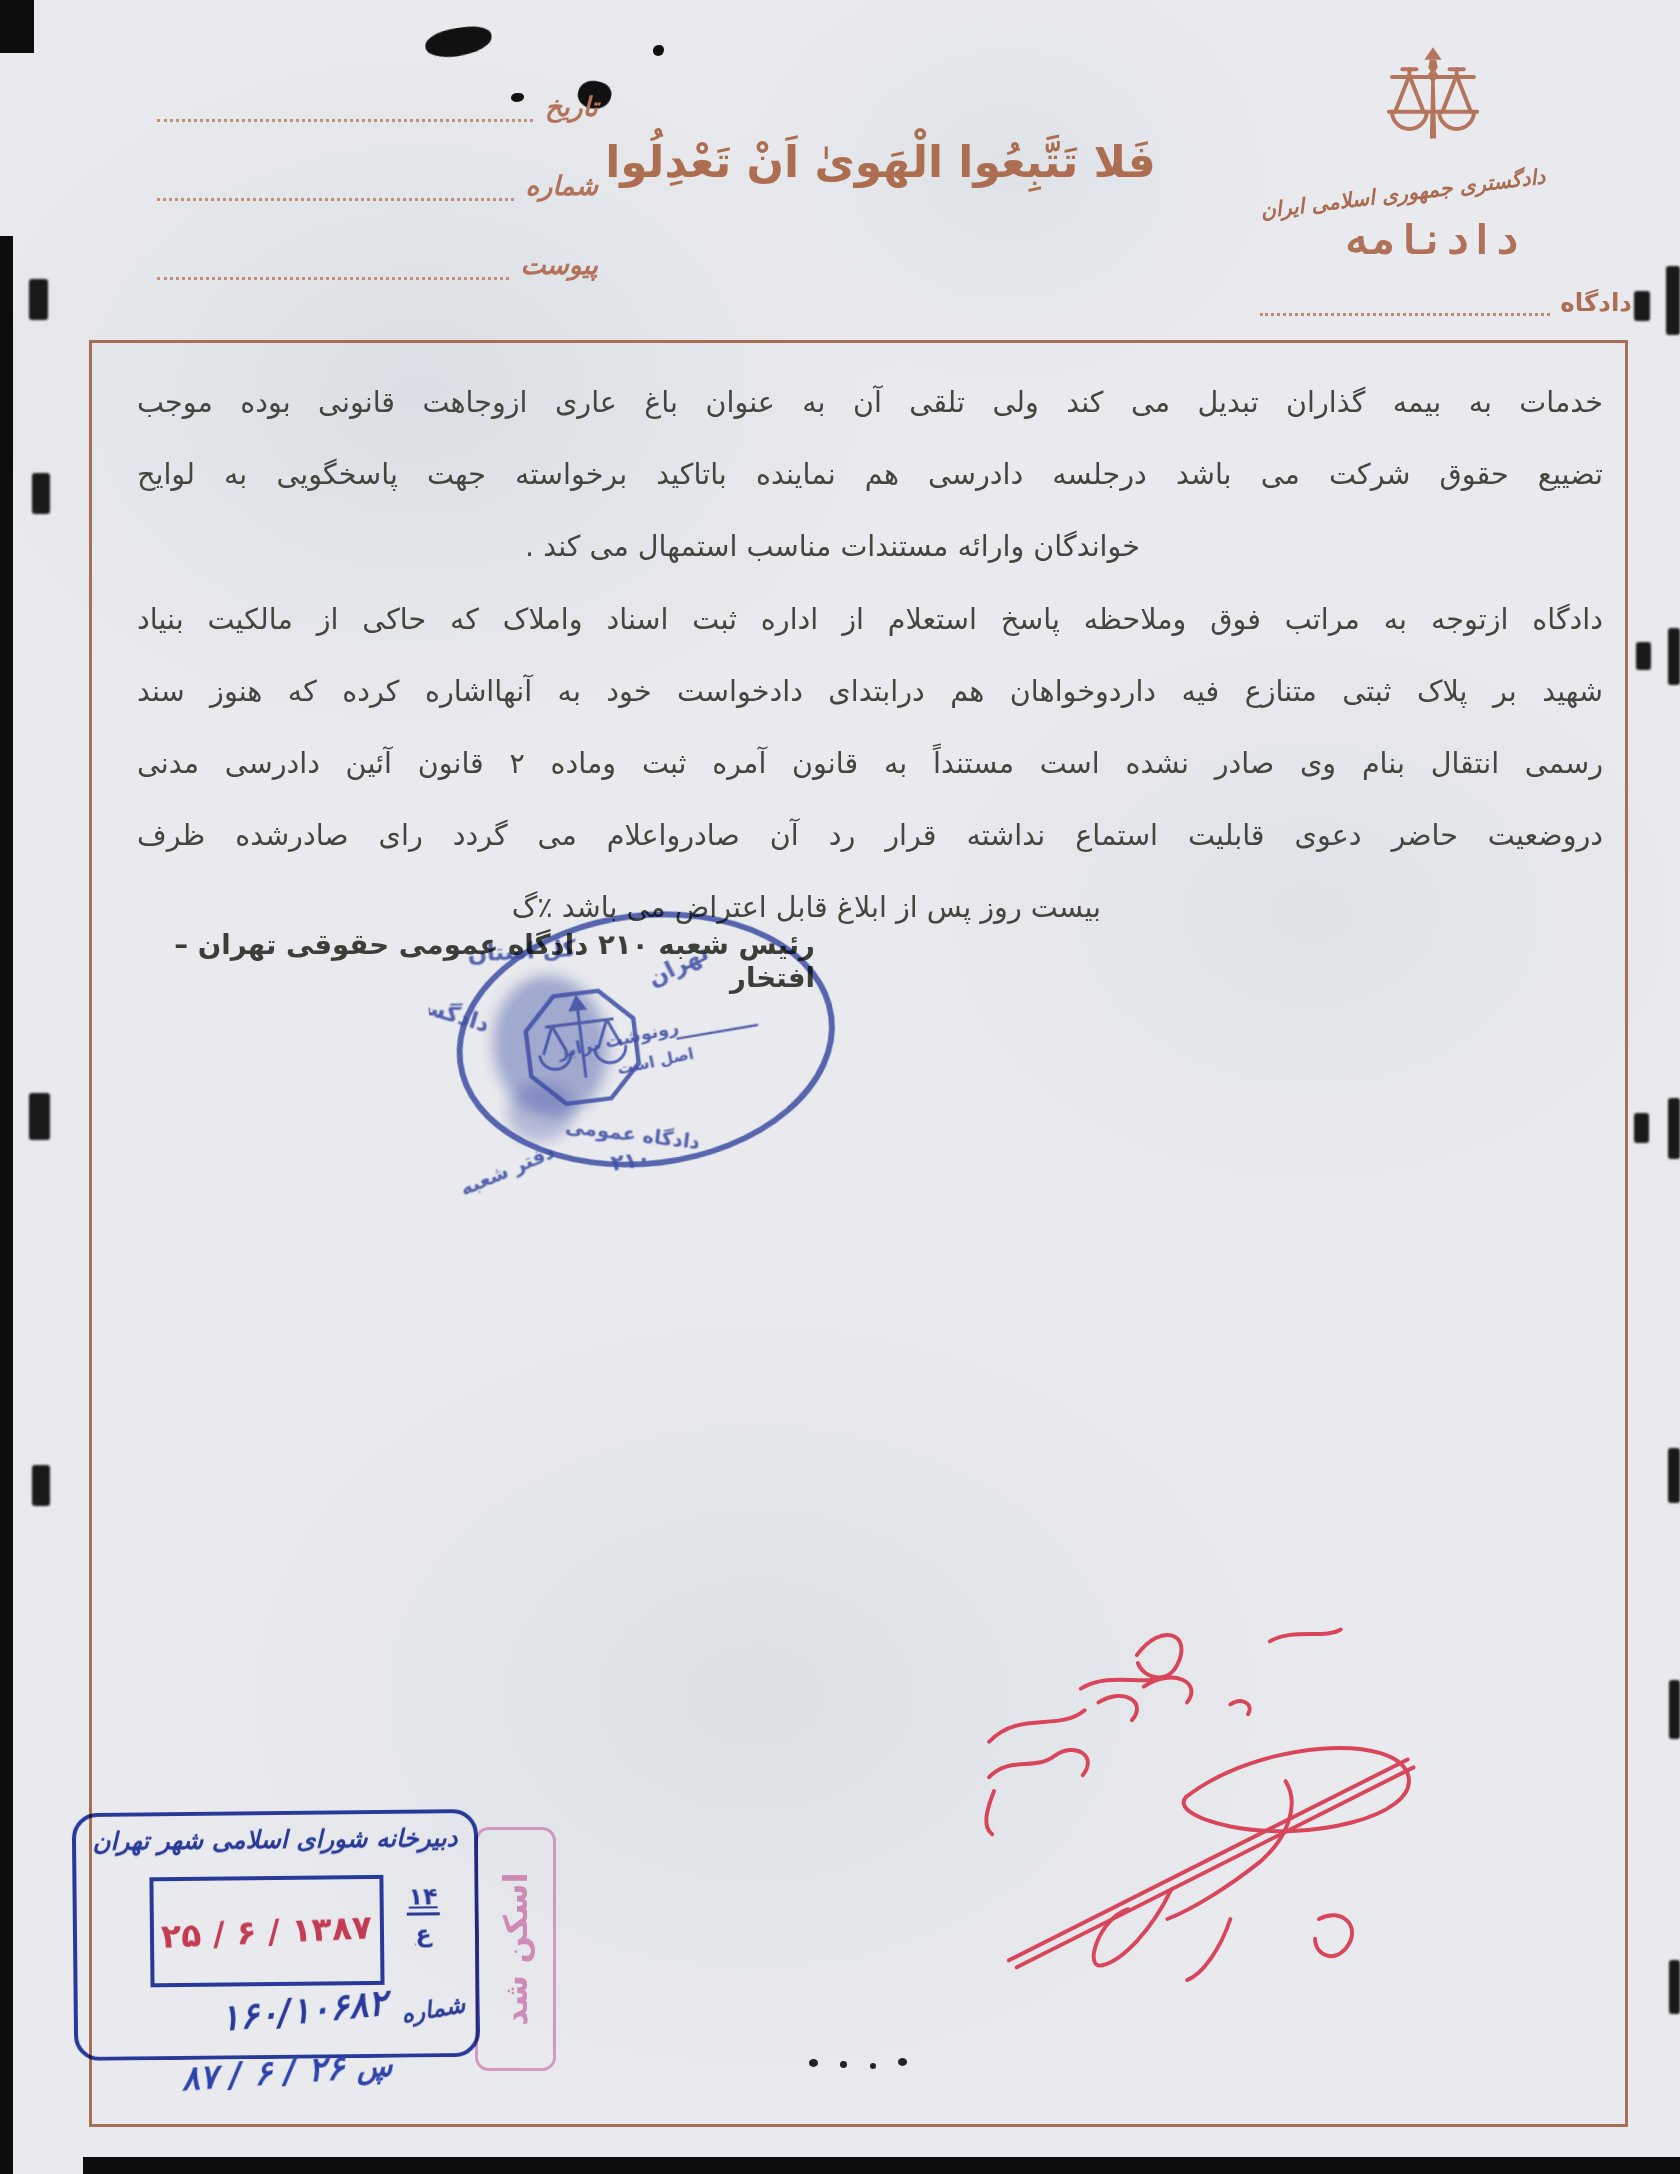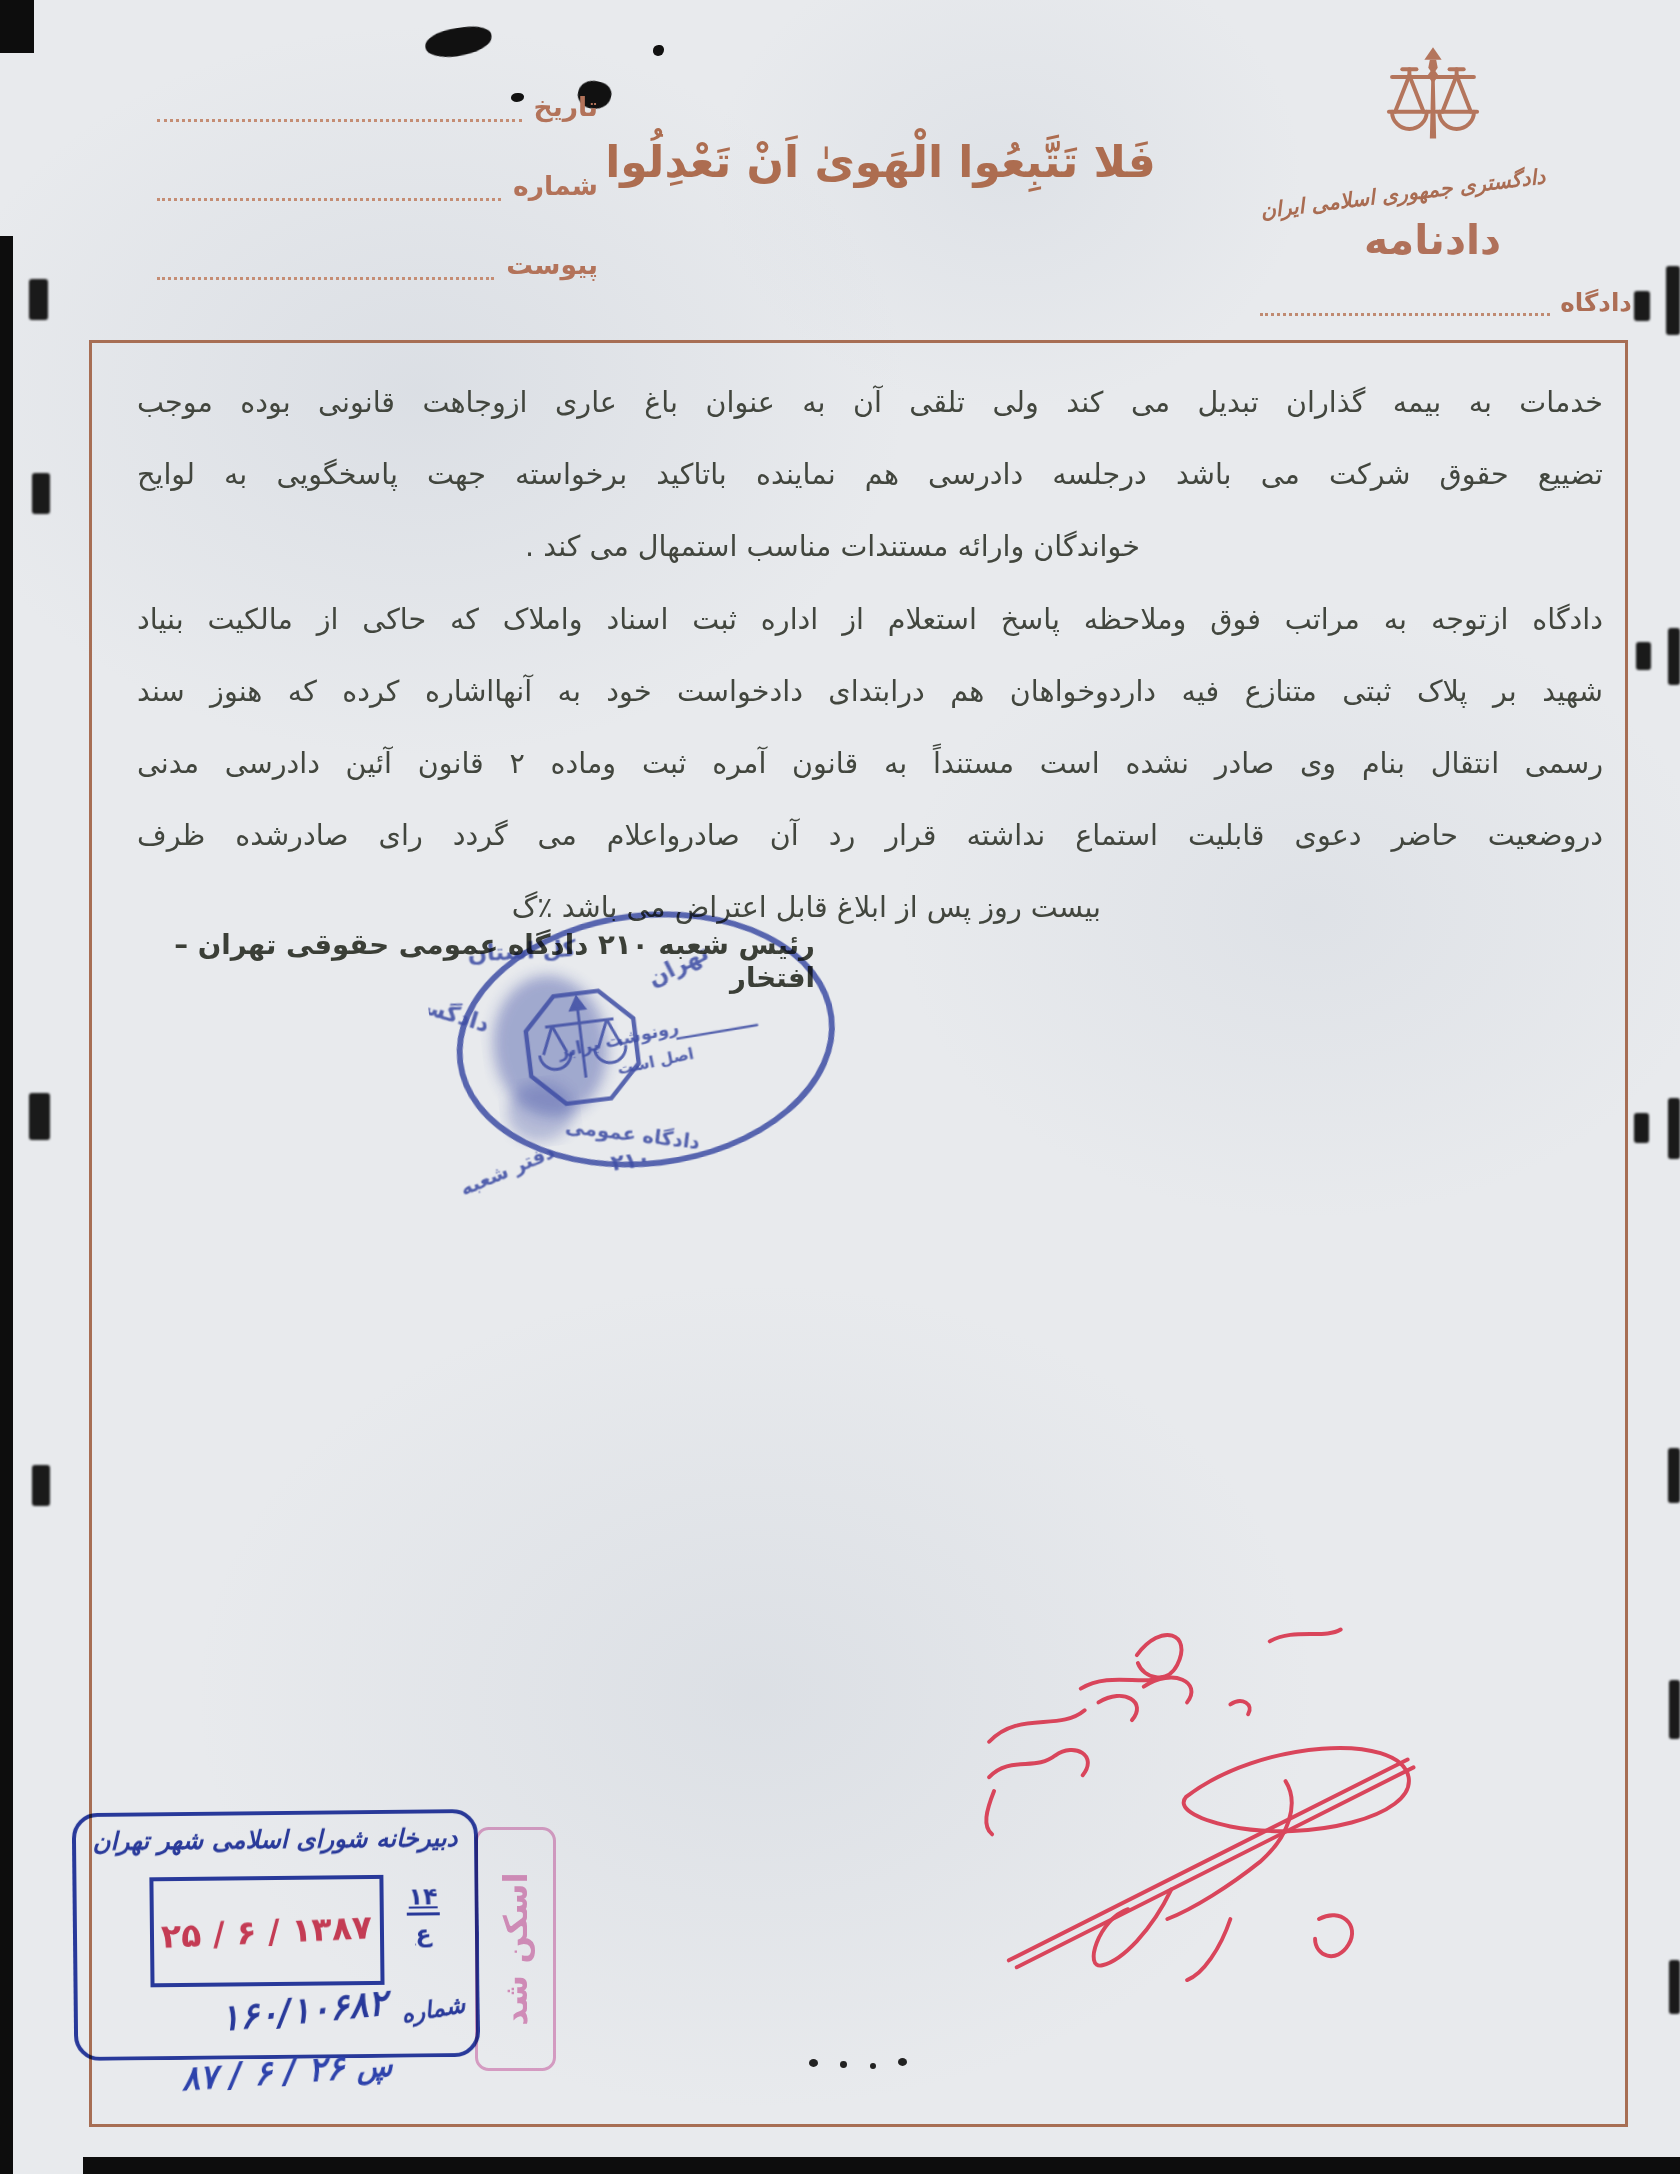--- a/index.html
+++ b/index.html
@@ -20,29 +20,29 @@
   .edge { position:absolute; background:#0d0d0d; }
   .mark { position:absolute; background:#1a1a1a; filter:blur(1px); border-radius:3px; }
   .blob { position:absolute; background:#111; border-radius:50% 40% 55% 45%; filter:blur(0.5px); }
   .ink-dot { position:absolute; width:8.9px; height:7.9px; background:#222; border-radius:50%; }
   
   .logo-wrap { position:absolute; left:1320px; top:44px; width:227px; text-align:center; }
   .org-name {
     margin-top:3.9px; color:#a96c52; font-size:20.7px; font-style:italic; font-weight:bold;
     transform:rotate(-7deg); letter-spacing:1px; white-space:nowrap;
   }
-  .doc-type { margin-top:13.8px; color:#b0715a; font-size:41px; font-weight:bold; letter-spacing:5.9px; }
+  .doc-type { margin-top:13.8px; color:#b0715a; font-size:41px; font-weight:bold; letter-spacing:5.9px;font-family:Liberation Mono, monospace; }
   .court-row { position:absolute; left:1261px; top:288px; width:372px; display:flex; align-items:center; direction:rtl; }
   .court-row .lbl { color:#ad6e55; font-size:24.6px; font-weight:bold; margin-left:9.9px; }
   .court-row .dots { flex:1; border-bottom:3px dotted #c08a71; height:27.6px; }
   .verse {
     position:absolute; left:591px; top:136px; width:581px; text-align:center;
     color:#ad6d50; font-size:44px; font-weight:bold;
   }
-  .fields { position:absolute; left:158px; top:91px; width:441px; direction:rtl; }
+  .fields { position:absolute; left:158px; top:91px; width:441px; direction:rtl;font-style:italic; }
   .field-row { display:flex; align-items:flex-end; margin-bottom:48px; }
   .field-row .lbl { color:#b3735a; font-size:26.6px; font-weight:bold; margin-left:11.8px; white-space:nowrap; }
   .field-row .dots { flex:1; border-bottom:3px dotted #c58d74; height:29.6px; }
   
   .frame { position:absolute; left:90px; top:340px; width:1539px; height:1787px; border:3.9px solid #a76e54; }
   
   .bodytext { position:absolute; left:138px; width:1466px; color:#42463e; font-size:28.6px; direction:rtl; }
   .bt-p1 { top:366px; } .bt-p2 { top:583px; }
   .line { height:72px; line-height:72px; text-align:justify; text-align-last:justify; white-space:nowrap; }
   .line.short { text-align:center; text-align-last:right; padding-left:0; }

